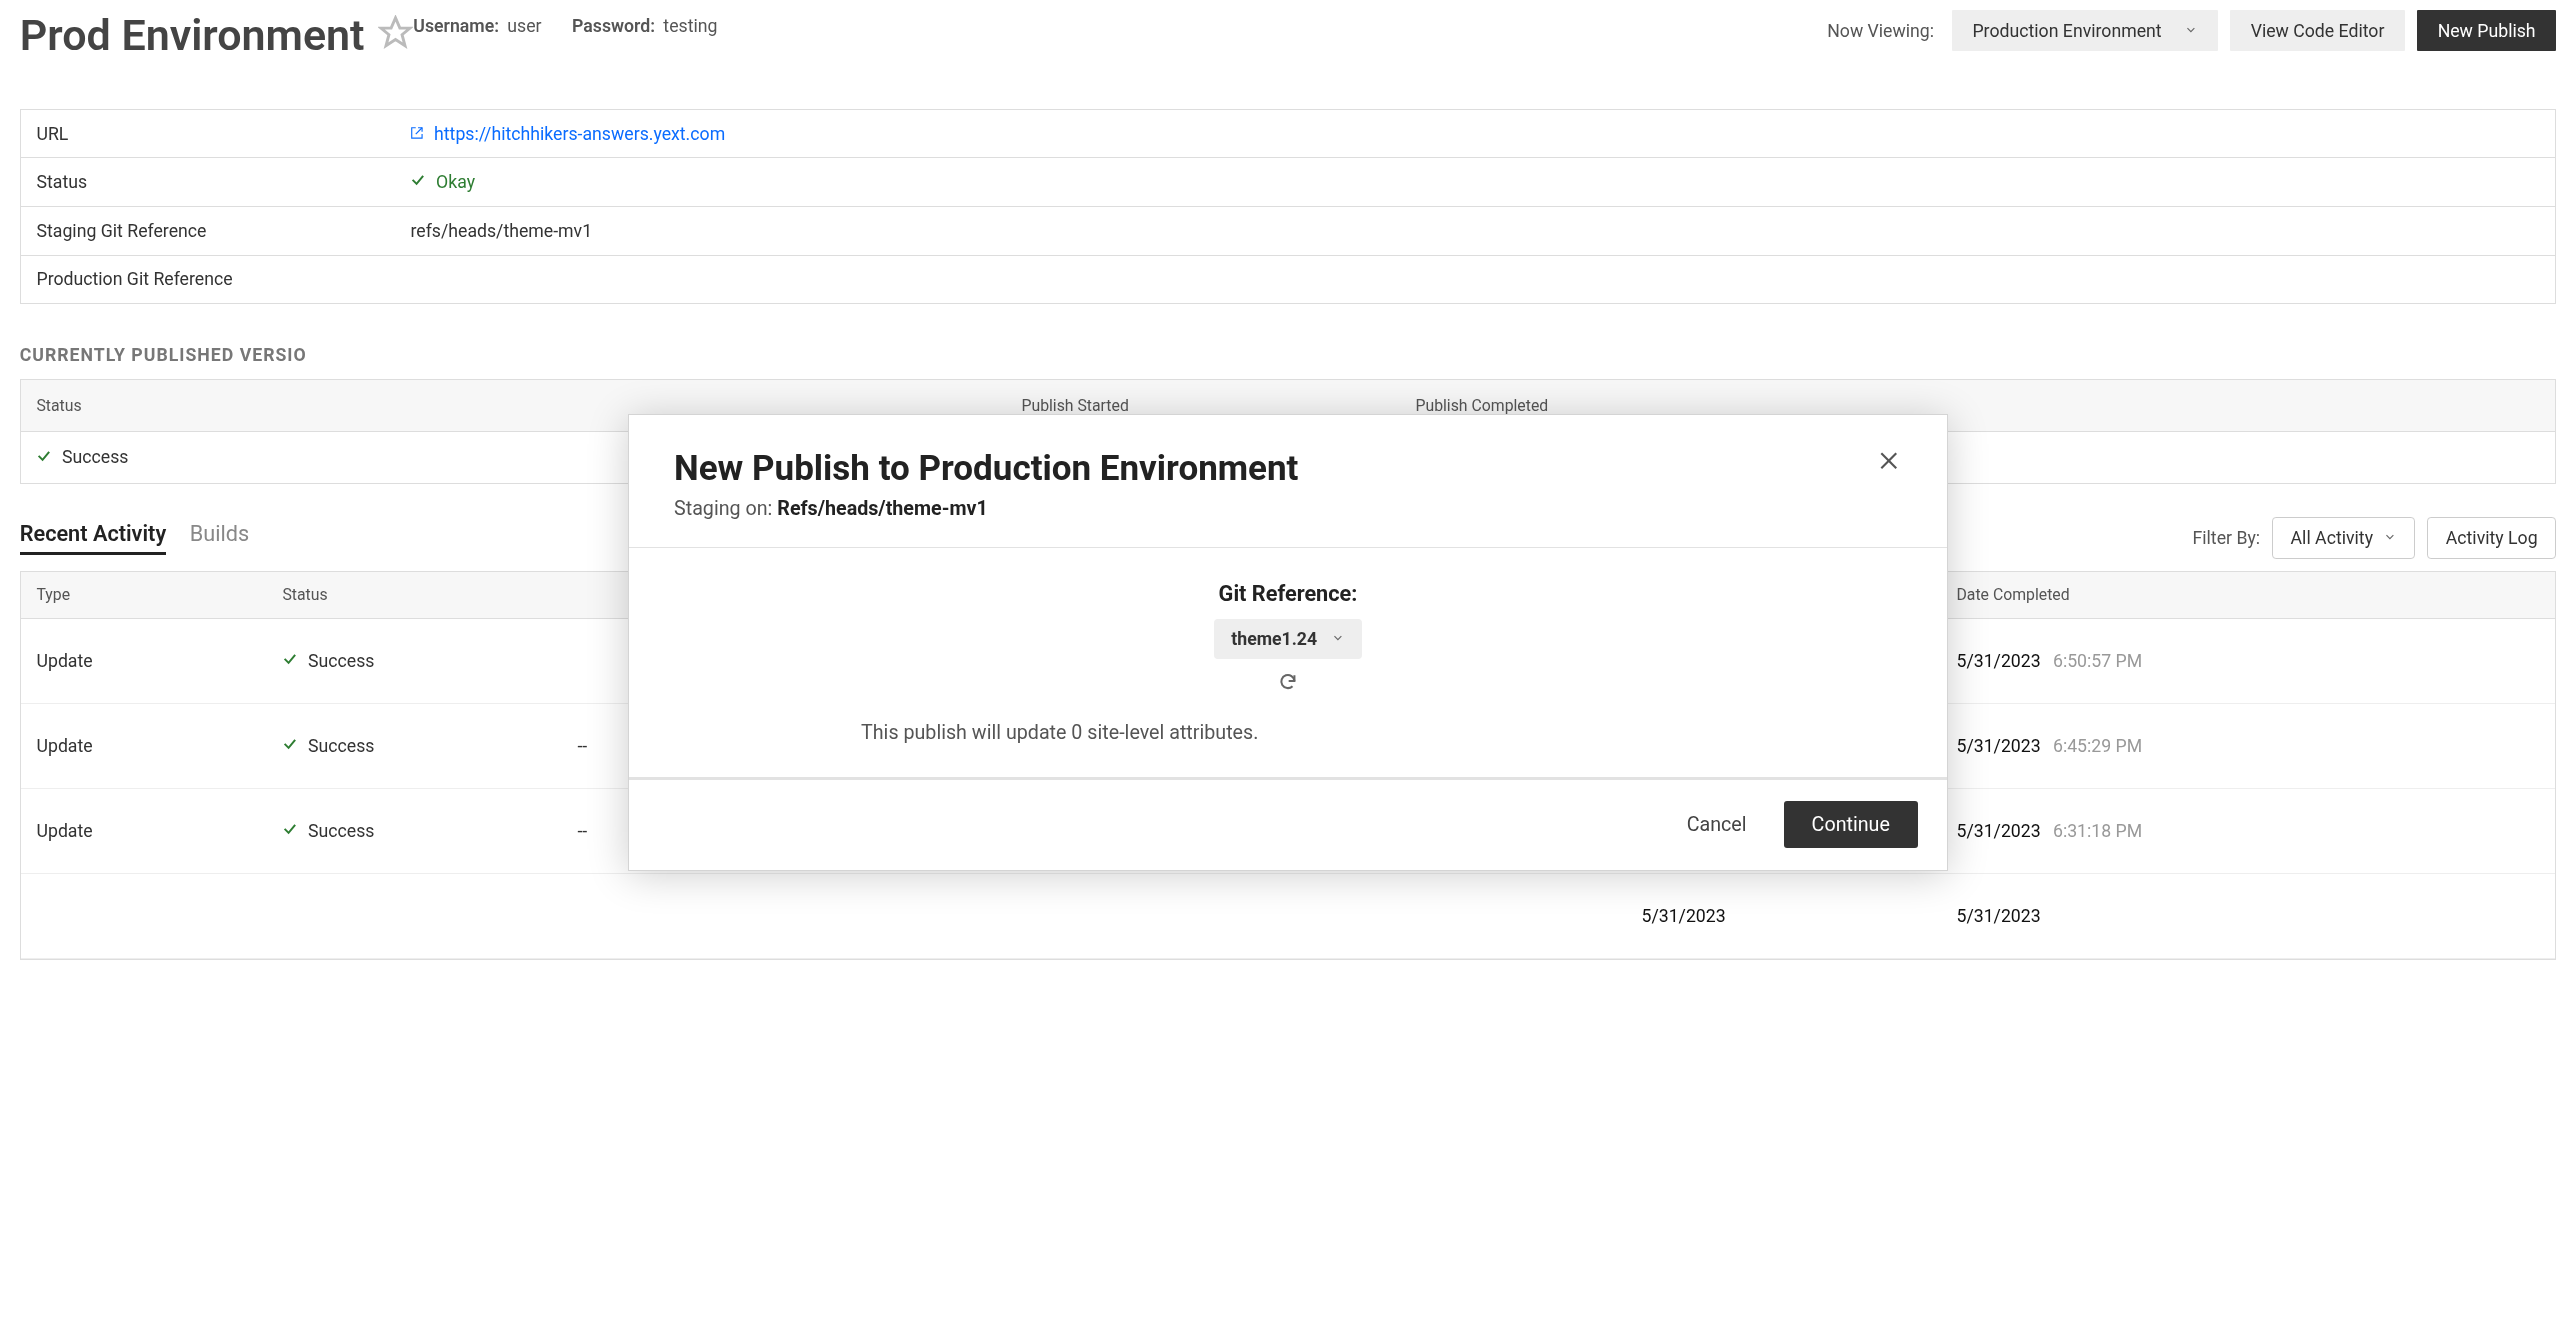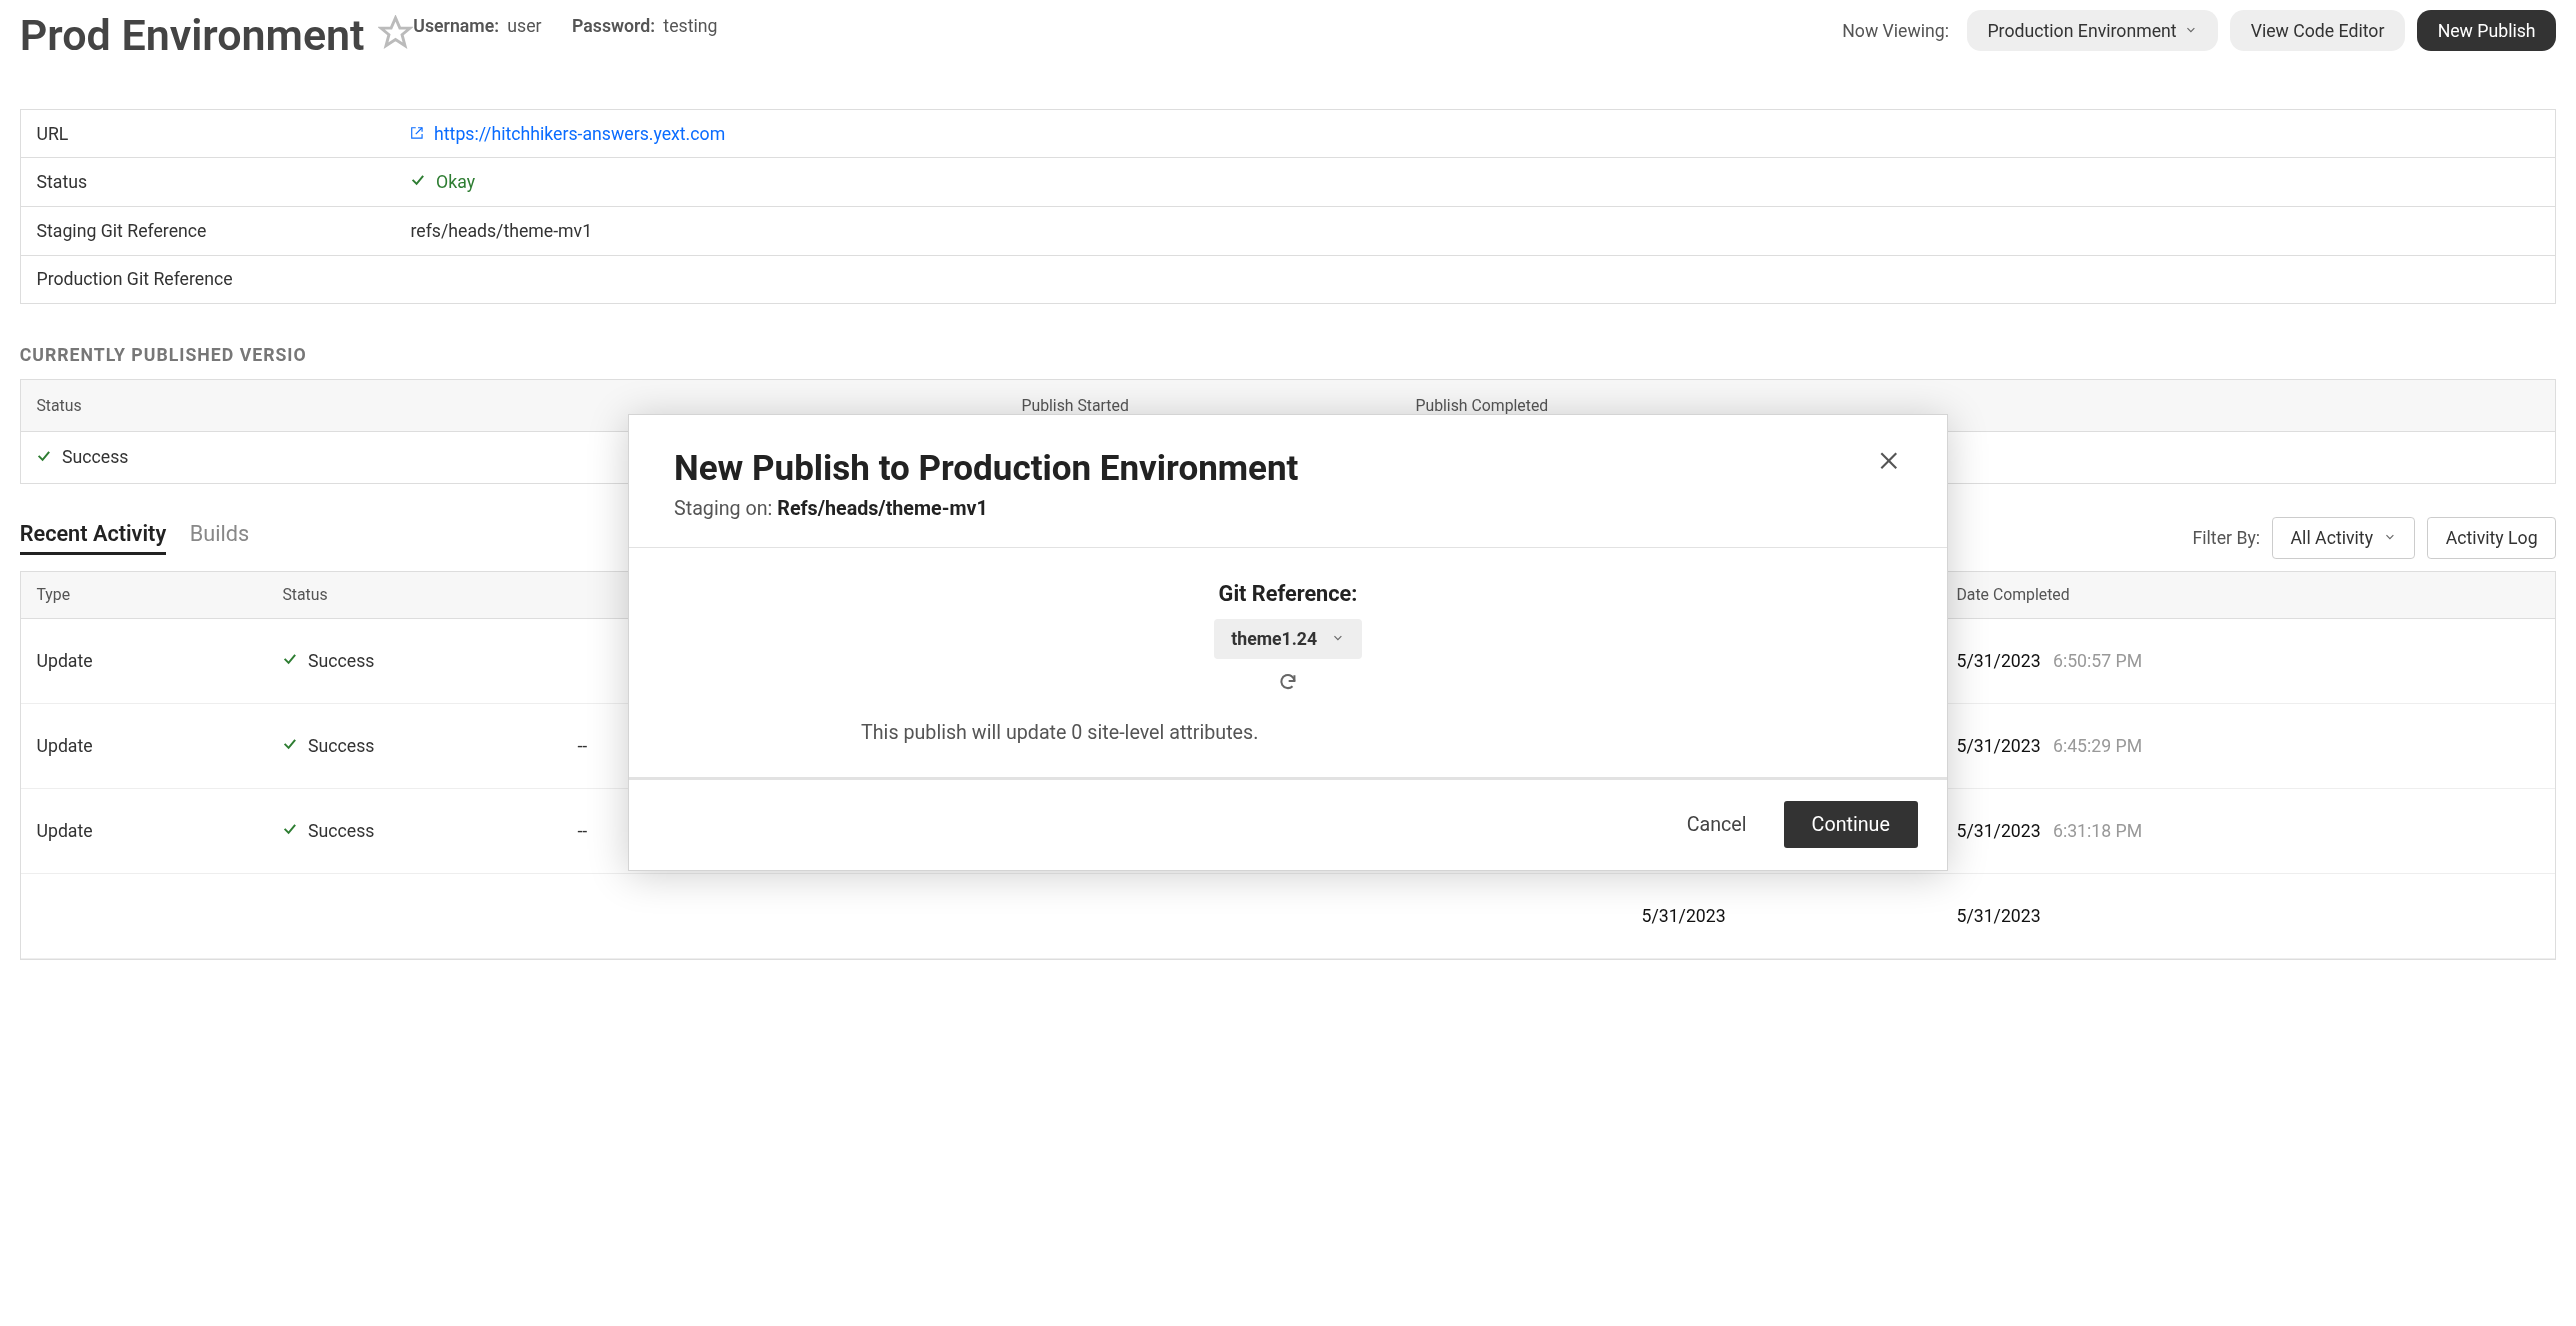--- a/index.html
+++ b/index.html
@@ -22,21 +22,21 @@
   .title-block { display:flex; }
   .title-row { display:flex; align-items:center; gap:13.8px; }
   .page-title { font-size: 43px; font-weight: 600; color:#444; }
   .star-icon svg { width:35px; height:35px; stroke:#bbb; fill:none; stroke-width:2; }
   .creds { font-size:17.7px; color:#555; margin-top:5.9px; }
   .creds .lbl { font-weight:600; margin-right:3.9px; }
   .creds .sep { display:inline-block; width:21.7px; }
 
   .header-right { margin-left:auto; display:flex; align-items:center; gap:11.8px; }
   .now-viewing-lbl { font-size:17.7px; color:#555; margin-right:5.9px; }
-  .btn { display:inline-flex; align-items:center; gap:7px; font-size:17.7px; padding:9.8px 19.7px; border-radius:14px; border:1px solid transparent; cursor:pointer; }
+  .btn { display:inline-flex; align-items:center; gap:22px; font-size:17.7px; padding:9.8px 19.7px; border-radius:1px; border:1px solid transparent; cursor:pointer; }
   .btn-secondary { background:#eee; color:#333; }
   .btn-primary { background:#333; color:#fff; }
   .chev svg { width:13.8px; height:13.8px; stroke:#666; fill:none; stroke-width:2; }
 
   
   .info-table { margin:49px 19.7px 0 19.7px; border:1px solid #ddd; }
   .info-row { display:flex; border-bottom:1px solid #ddd; }
   .info-row:last-child { border-bottom:none; }
   .info-key { width:374px; padding:13.8px 15.8px; font-size:17.7px; color:#333; }
   .info-val { flex:1; padding:13.8px 15.8px; font-size:17.7px; color:#333; display:flex; align-items:center; gap:9.8px; }

